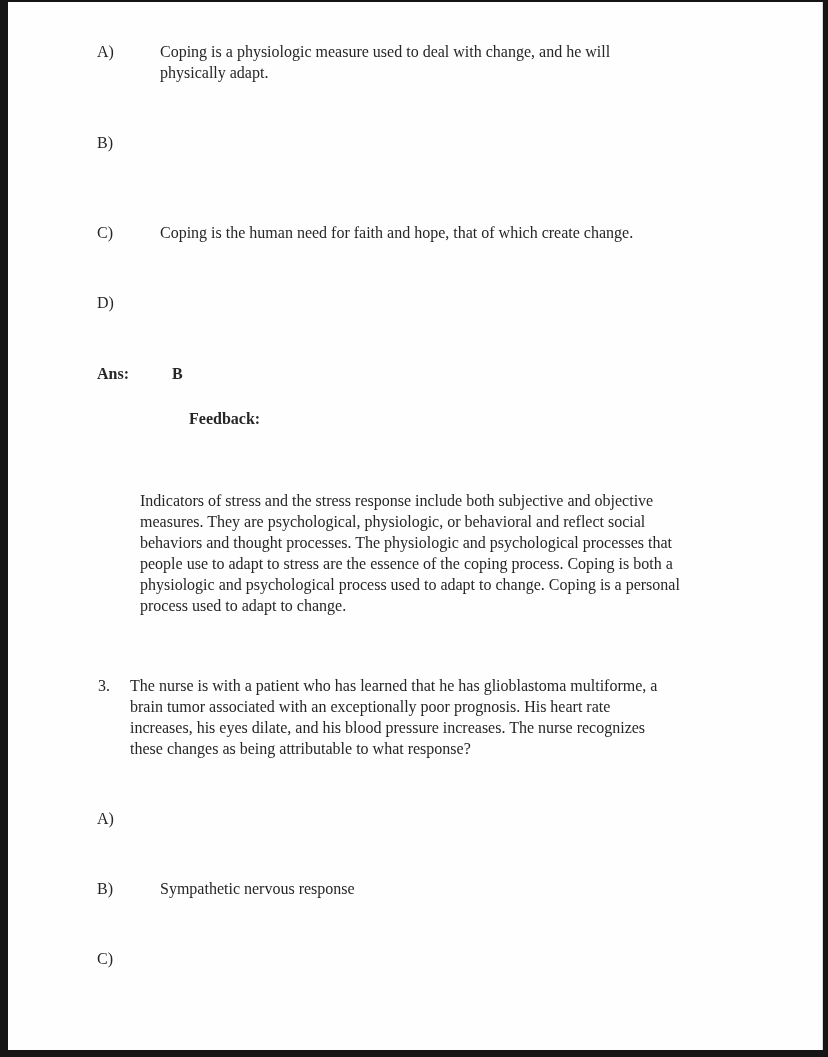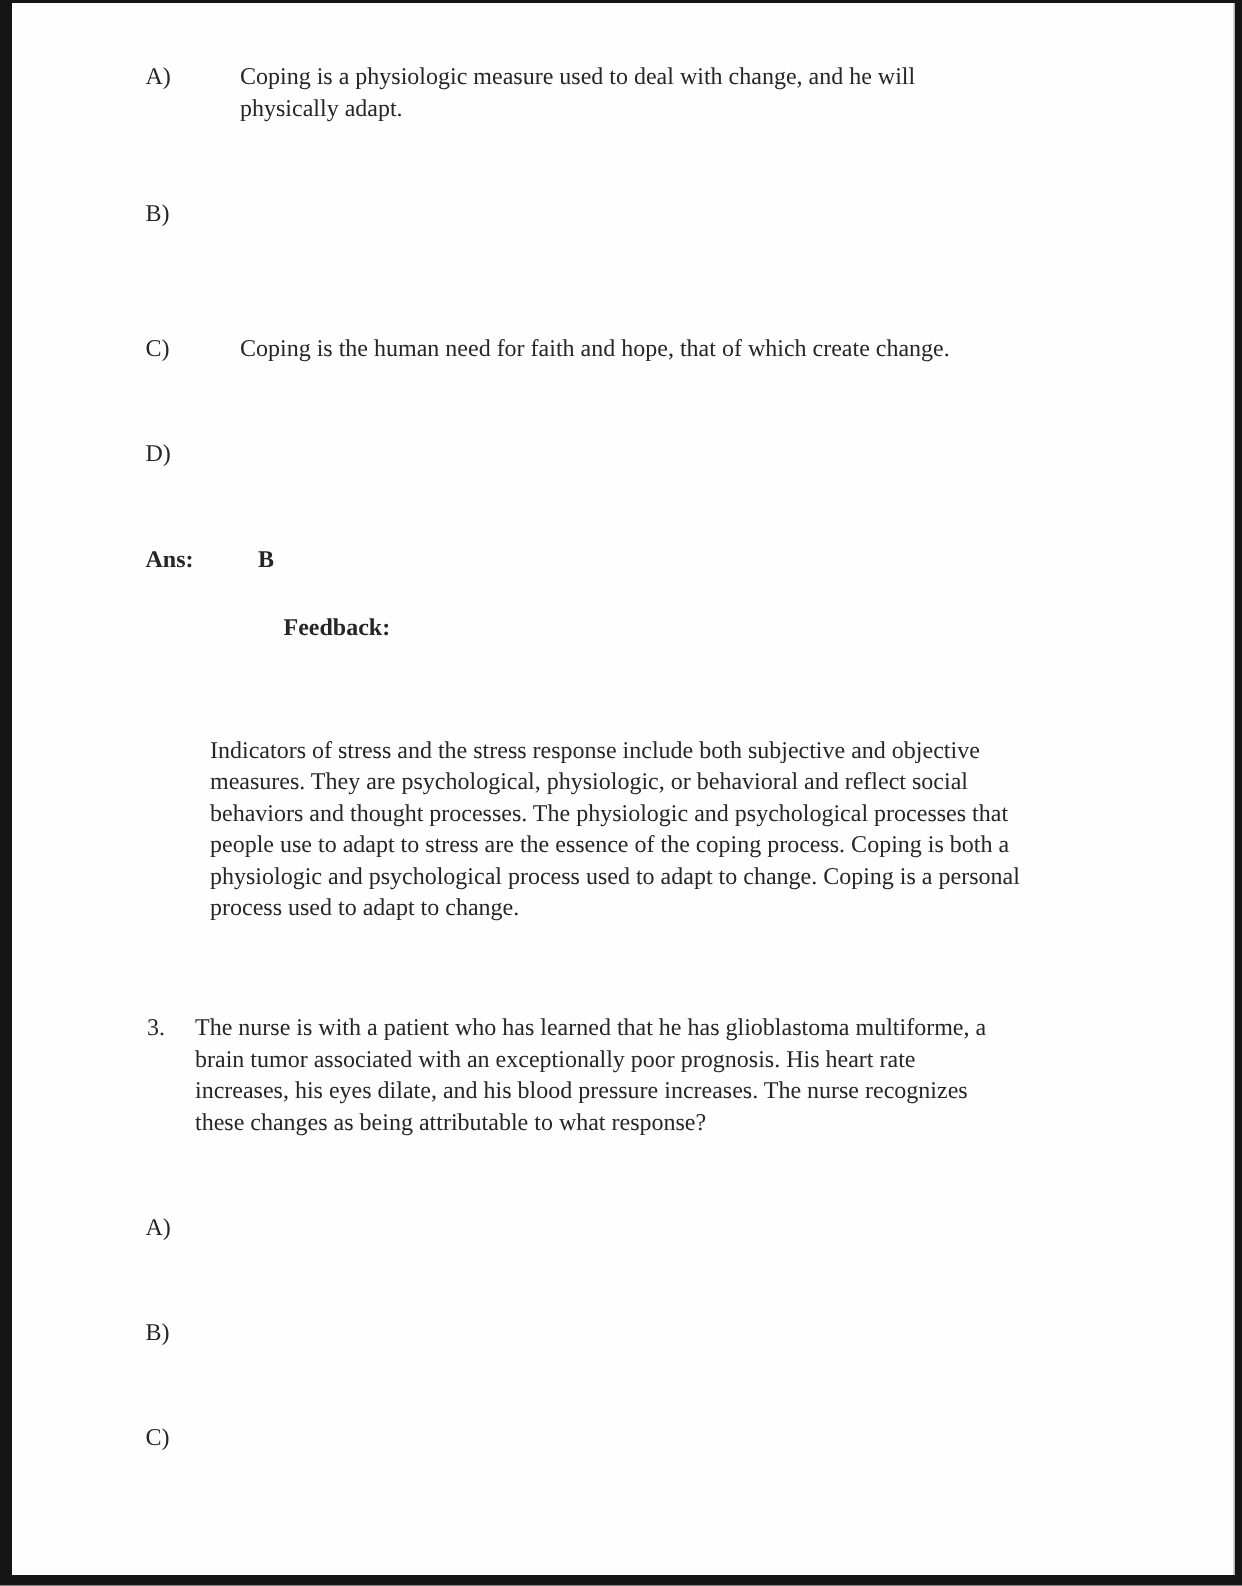--- a/index.html
+++ b/index.html
@@ -94,19 +94,20 @@
 increases, his eyes dilate, and his blood pressure increases. The nurse recognizes
 these changes as being attributable to what response?</span>
   </div>
 
   <div class="block row pos-q3A">
     <span class="opt-label">A)</span>
   </div>
 
   <div class="block row pos-q3B">
     <span class="opt-label">B)</span>
+    <span class="opt-text">Sympathetic nervous response</span>
   </div>
 
   <div class="block row pos-q3C">
     <span class="opt-label">C)</span>
   </div>
 
 </div>
 
 </body></html>

